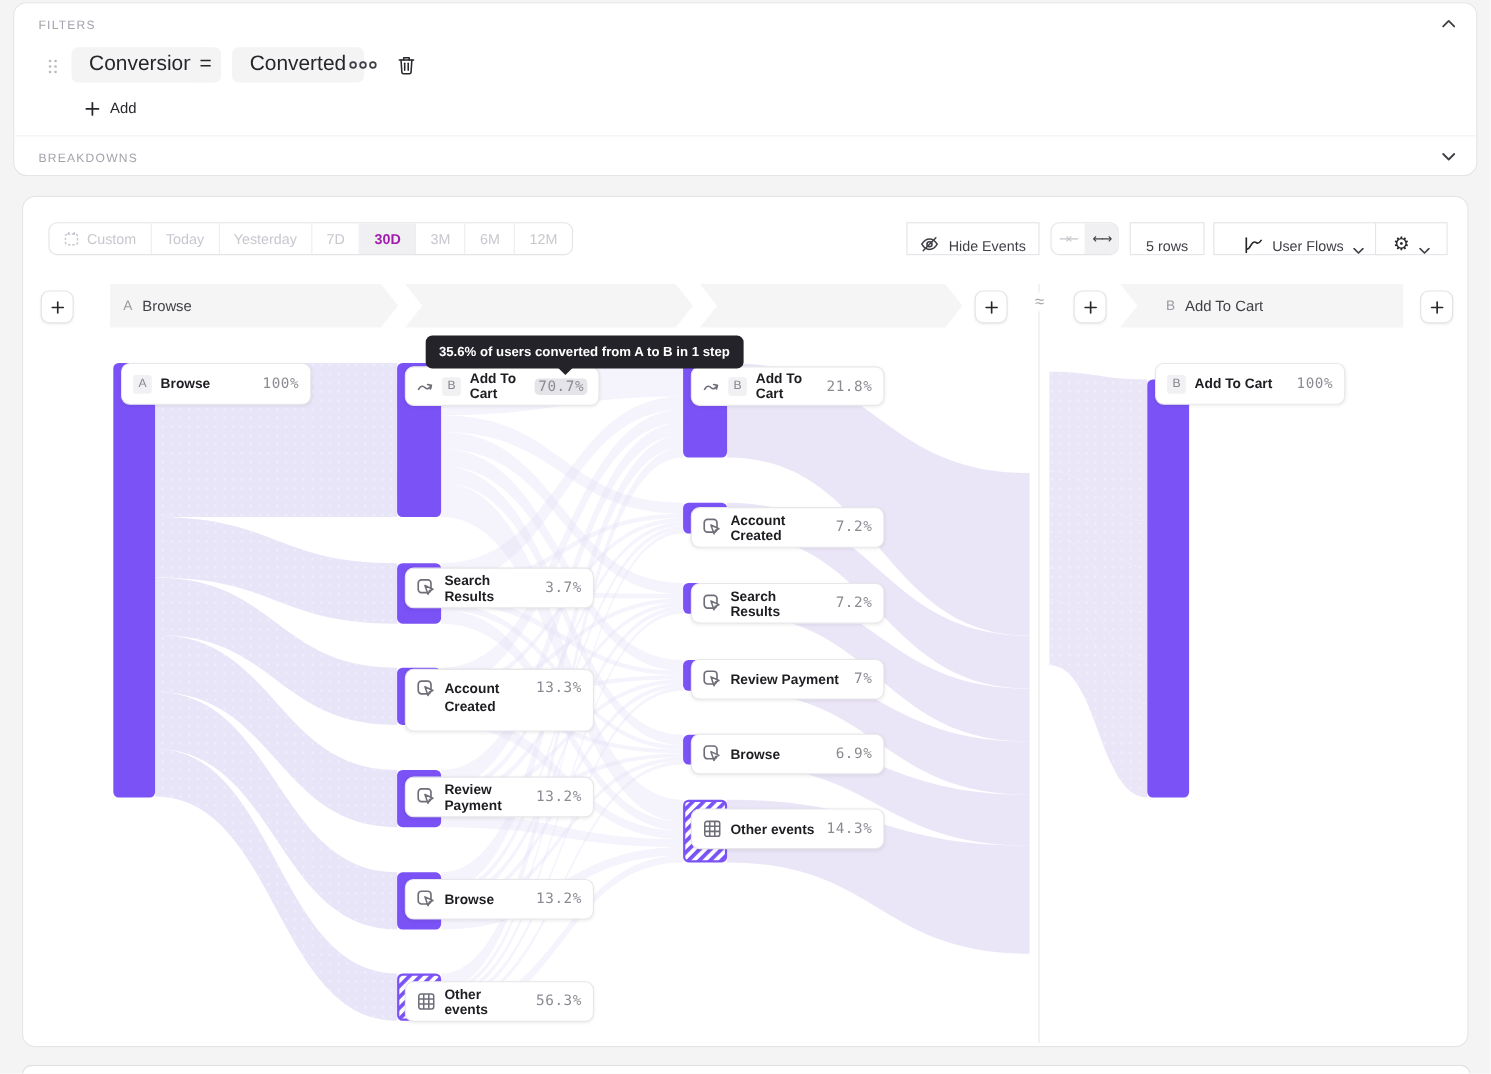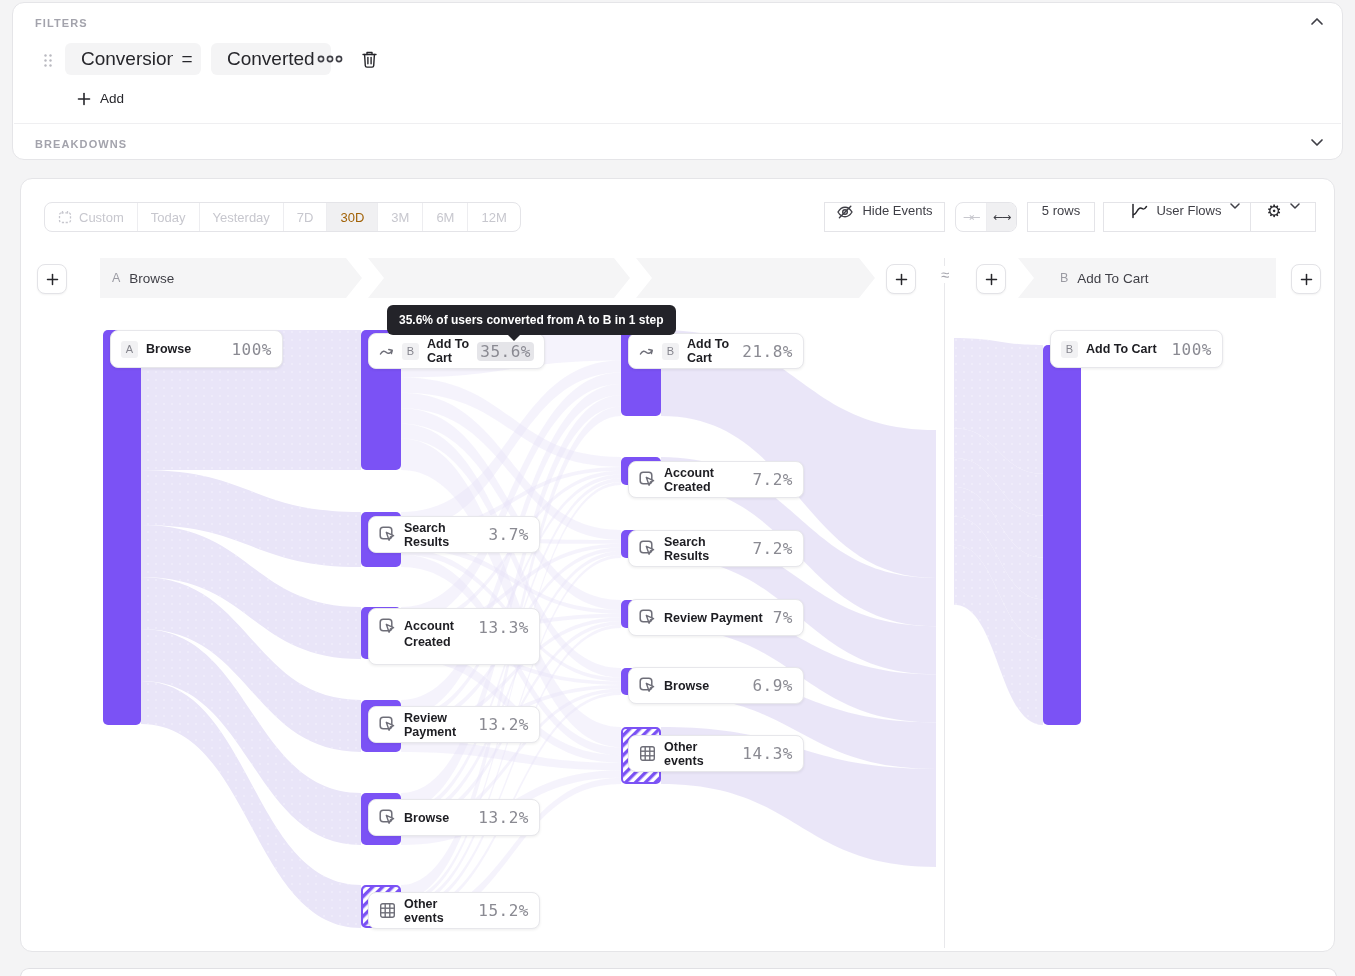--- a/index.html
+++ b/index.html
@@ -1,34 +1,34 @@
 <!DOCTYPE html>
 <html><head>
 <meta charset="utf-8">
 <style>
   html,body{margin:0;padding:0}
   body{width:1355px;height:976px;overflow:hidden;background:#F4F4F5;font-family:"Liberation Sans",sans-serif;position:relative}
   .abs{position:absolute}
   .card{background:#fff;border:1px solid #E5E5E8;border-radius:12px;box-sizing:border-box}
-  .sec-label{font-size:11px;font-weight:700;letter-spacing:1.1px;color:#A3A3AC}
+  .sec-label{font-size:11px;font-weight:400;letter-spacing:1.1px;color:#A3A3AC}
   .chip{background:#F4F4F5;border-radius:6px;height:32px;display:flex;align-items:center;justify-content:center;padding:0 16px;font-size:19px;color:#26262B;box-sizing:border-box}
-  .btn{background:#fff;border:1px solid #E4E4E8;border-radius:0;display:flex;align-items:flex-start;justify-content:center;gap:8px;font-size:13px;color:#3F3F46;box-sizing:border-box;cursor:pointer}
+  .btn{background:#fff;border:1px solid #E4E4E8;border-radius:0;display:flex;align-items:flex-end;justify-content:center;gap:8px;font-size:13px;color:#3F3F46;box-sizing:border-box;cursor:pointer}
   .plus-btn{width:28px;height:28px;background:#fff;border:1px solid #E3E3E7;border-radius:8px;box-shadow:0 1px 2px rgba(24,24,27,.05);display:flex;align-items:center;justify-content:center}
   .dg{display:flex;border:1px solid #E4E4E8;border-radius:8px;overflow:hidden;background:#fff;height:30px;box-sizing:border-box}
   .dg .seg{display:flex;align-items:center;gap:7px;padding:0 13px;font-size:13px;color:#C7C7CE;border-right:1px solid #EDEDF0;white-space:nowrap}
   .dg .seg:last-child{border-right:none}
-  .dg .seg.sel{background:#F0F0F2;color:#a16207;font-weight:400}
+  .dg .seg.sel{background:#F0F0F2;color:#a21caf;font-weight:700}
   .band{position:absolute;top:258px;height:40px;background:#F5F5F6}
   .band-label{display:flex;align-items:center;gap:9px;height:40px;font-size:13.5px;color:#3F3F46}
   .band-badge{color:#9B9BA3;font-size:12.5px}
   .node-card{position:absolute;background:#fff;border:1px solid #E7E7EB;border-radius:8px;box-shadow:0 1px 3px rgba(24,24,27,.08);display:flex;align-items:center;gap:8px;padding:0 10px;box-sizing:border-box;z-index:4}
   .node-card.tall{align-items:flex-start;padding-top:9px}
   .node-card.tall .node-label{width:74px;line-height:16px}
   .node-label{font-size:12.5px;font-weight:700;color:#1D1D22}
-  .pct{margin-left:auto;font-family:"DejaVu Sans Mono",monospace;font-size:16px;color:#8A8A92;letter-spacing:.5px;white-space:nowrap}
+  .pct{margin-left:auto;font-family:"DejaVu Sans Mono",monospace;font-size:13px;color:#8A8A92;letter-spacing:.5px;white-space:nowrap}
   .pct.hl{background:#E5E5E9;border-radius:4px;padding:0 3px}
   .badge{width:17px;height:17px;background:#F1F1F3;border-radius:3px;color:#85858D;font-size:11px;display:flex;align-items:center;justify-content:center;flex:none}
   .tooltip{position:absolute;left:387px;top:305px;height:30px;line-height:30px;padding:0 12px;background:#232329;border-radius:6px;color:#fff;font-size:12px;font-weight:700;white-space:nowrap;z-index:6}
   .tooltip::after{content:"";position:absolute;left:120px;bottom:-6px;border-left:7px solid transparent;border-right:7px solid transparent;border-top:7px solid #232329}
   .divider-h{position:absolute;height:1px;background:#EFEFF1}
   .approx{position:absolute;left:935px;top:266px;width:20px;text-align:center;color:#A6A6AE;font-size:15px;background:#fff;z-index:3}
   .arrows{font-size:12px;letter-spacing:-2px;font-family:"DejaVu Sans",sans-serif}
   svg.icon{display:block;flex:none}
   #sankey{position:absolute;left:0;top:0;z-index:1;pointer-events:none}
   .z2{z-index:2}.z3{z-index:3}
@@ -335,21 +335,21 @@
     </div>
     <div class="node-card" style="left: 368px; top: 333px; width: 177px; height: 36px;">
       <svg class="icon" width="15" height="12" viewBox="0 0 15 12">
         <g fill="none" stroke="#6E6E78" stroke-width="1.5" stroke-linecap="round" stroke-linejoin="round">
           <path d="M1.5 9 C3.5 5.5 5.5 5.5 7.5 7.5 C9 9 11 8.6 12.8 5.9"></path>
           <path d="M9.8 4.6 L13.2 5.3 L12.4 8.5"></path>
         </g>
       </svg>
       <span class="badge">B</span>
       <span class="node-label">Add To Cart</span>
-      <span class="pct hl">35.6%</span>
+      <span class="pct hl">70.7%</span>
     </div>
     <div class="node-card" style="left: 368px; top: 516px; width: 172px; height: 37px;">
       <svg class="icon" width="17" height="17" viewBox="0 0 17 17">
         <rect x="1.2" y="1.2" width="11.6" height="11.6" rx="3" fill="none" stroke="#6E6E78" stroke-width="1.5"></rect>
         <path d="M7.3 6.3 L14.6 9.7 L11.4 11 L10.1 14.3 Z" fill="#fff" stroke="#6E6E78" stroke-width="1.4" stroke-linejoin="round"></path>
       </svg>
       <span class="node-label">Search Results</span>
       <span class="pct">3.7%</span>
     </div>
     <div class="node-card tall" style="left: 368px; top: 608px; width: 172px; height: 57px;">
@@ -380,21 +380,21 @@
       <svg class="icon" width="17" height="17" viewBox="0 0 17 17">
         <g fill="none" stroke="#6E6E78" stroke-width="1.4">
           <rect x="1.7" y="1.7" width="13.6" height="13.6" rx="2"></rect>
           <line x1="6.2" y1="1.7" x2="6.2" y2="15.3"></line>
           <line x1="10.8" y1="1.7" x2="10.8" y2="15.3"></line>
           <line x1="1.7" y1="6.2" x2="15.3" y2="6.2"></line>
           <line x1="1.7" y1="10.8" x2="15.3" y2="10.8"></line>
         </g>
       </svg>
       <span class="node-label">Other events</span>
-      <span class="pct">15.2%</span>
+      <span class="pct">56.3%</span>
     </div>
     <div class="node-card" style="left: 628px; top: 333px; width: 176px; height: 36px;">
       <svg class="icon" width="15" height="12" viewBox="0 0 15 12">
         <g fill="none" stroke="#6E6E78" stroke-width="1.5" stroke-linecap="round" stroke-linejoin="round">
           <path d="M1.5 9 C3.5 5.5 5.5 5.5 7.5 7.5 C9 9 11 8.6 12.8 5.9"></path>
           <path d="M9.8 4.6 L13.2 5.3 L12.4 8.5"></path>
         </g>
       </svg>
       <span class="badge">B</span>
       <span class="node-label">Add To Cart</span>

